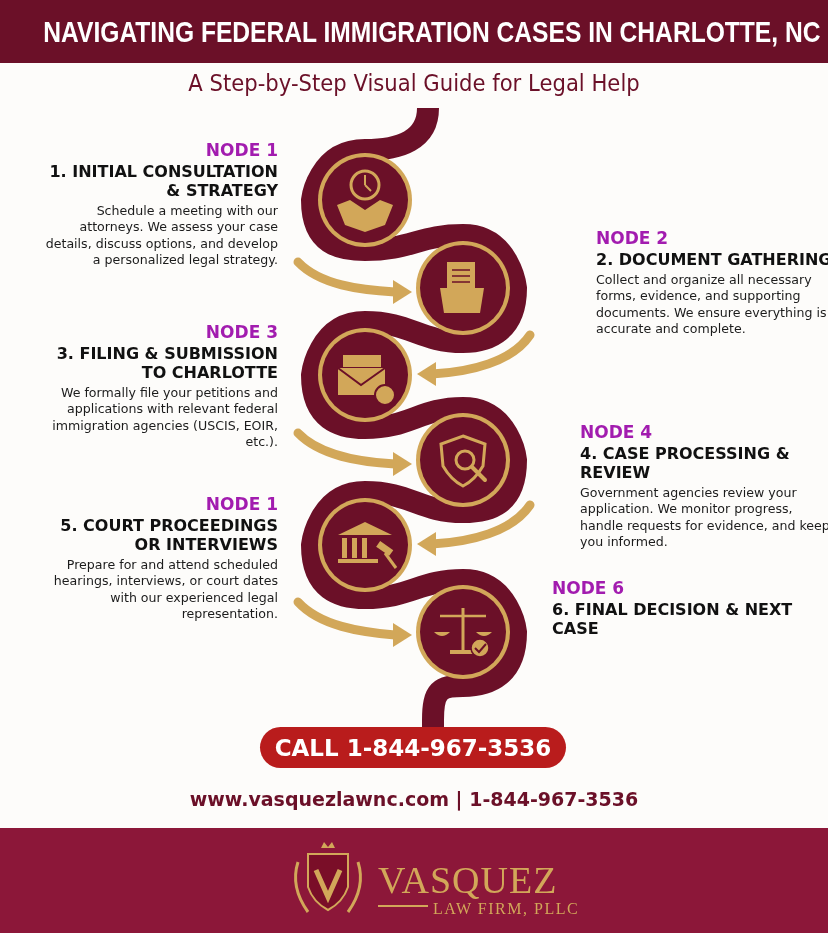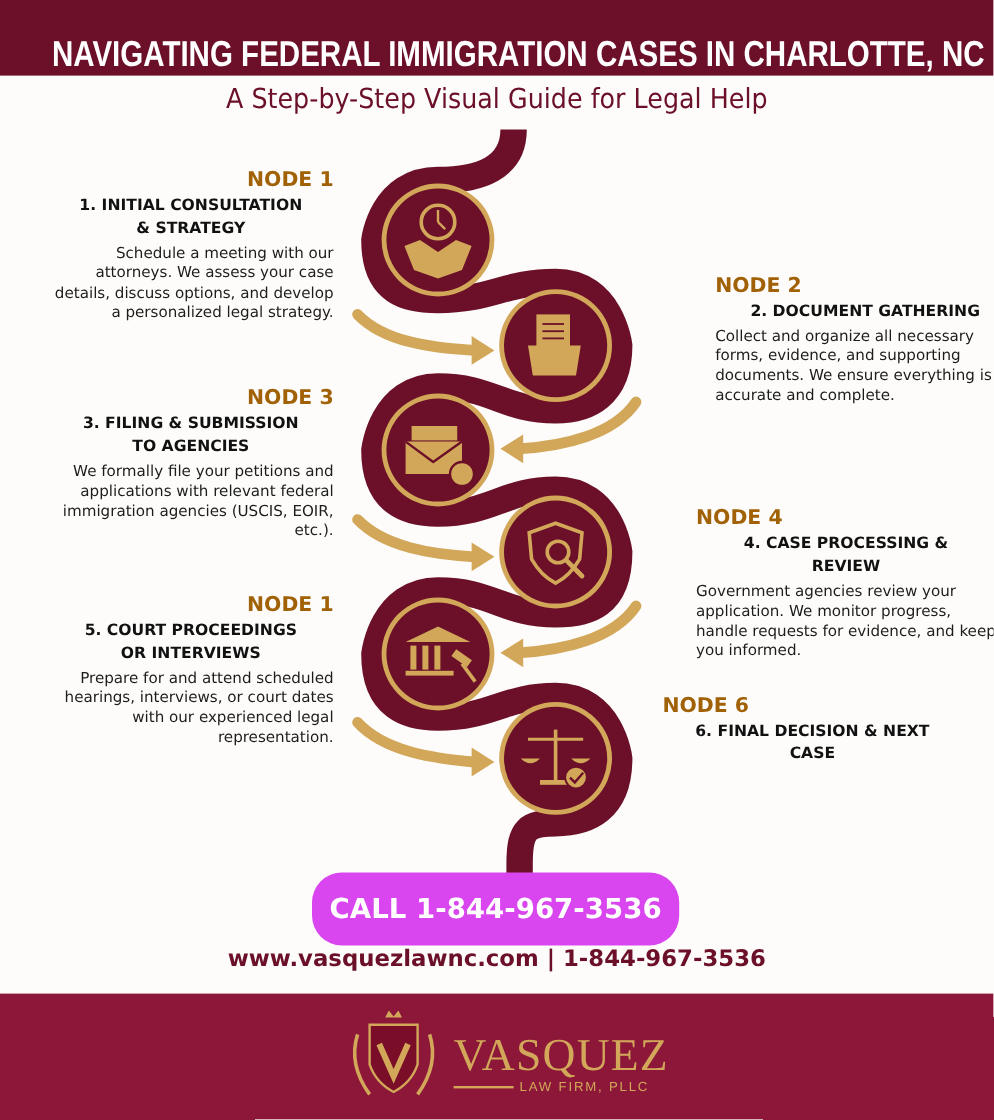--- a/index.html
+++ b/index.html
@@ -1,57 +1,57 @@
 <!DOCTYPE html>
 <html><head>
 <meta charset="utf-8">
 <style>
   * { box-sizing: border-box; margin: 0; padding: 0; }
   html, body { width: 828px; height: 933px; background: #fdfcfa; overflow: hidden; }
   body { position: relative; font-family: "Liberation Sans", sans-serif; }
   .top-banner {
     position: absolute; left: 0; top: 0; width: 828px; height: 63px;
-    background: #6b1028; display: flex; align-items: flex-end; justify-content: center; padding-left: 36px;
+    background: #6b1028; display: flex; align-items: center; justify-content: center; padding-left: 36px;
   }
   .top-banner h1 {
     color: #ffffff; font-family: "Liberation Sans", sans-serif; font-weight: 700;
     font-size: 30px; letter-spacing: 0px; transform: scaleX(0.82); white-space: nowrap;
   }
   .subtitle {
     position: absolute; left: 0; top: 70px; width: 828px; text-align: center;
     color: #6b1028; font-size: 23px; font-family: "DejaVu Sans", sans-serif;
     transform: scaleX(0.92);
   }
   svg.path-art { position: absolute; left: 0; top: 0; }
   .node { position: absolute; font-family: "DejaVu Sans", sans-serif; color: #1a1a1a; }
   .node.left { text-align: right; }
   .node.right { text-align: left; }
-  .node .label { color: #a16207; font-weight: 700; font-size: 17px; line-height: 20px; }
-  .node .title { font-weight: 700; font-size: 13px; line-height: 19px; color: #111; margin-top: 2px; text-align: center; }
+  .node .label { color: #a21caf; font-weight: 700; font-size: 17px; line-height: 20px; }
+  .node .title { font-weight: 700; font-size: 16px; line-height: 19px; color: #111; margin-top: 2px; }
   .node .desc { font-size: 12.6px; line-height: 16.4px; margin-top: 3px; color: #1c1c1c; }
   .call-pill {
-    position: absolute; left: 260px; top: 727px; width: 306px; height: 61px;
-    background: #d946ef; border-radius: 25px; display: flex; align-items: center; justify-content: center;
+    position: absolute; left: 260px; top: 727px; width: 306px; height: 41px;
+    background: #b91c1c; border-radius: 25px; display: flex; align-items: center; justify-content: center;
     color: #fff; font-family: "DejaVu Sans", sans-serif; font-weight: 700; font-size: 23px; cursor: pointer;
   }
   .contact-line {
     position: absolute; left: 0; top: 788px; width: 828px; text-align: center;
     color: #6b1028; font-family: "DejaVu Sans", sans-serif; font-size: 19px; font-weight: 700;
   }
   .footer {
     position: absolute; left: 0; top: 828px; width: 828px; height: 105px; background: #8c1739;
   }
   .logo { position: absolute; left: 288px; top: 842px; width: 260px; height: 78px; }
   .logo-name {
     position: absolute; left: 378px; top: 858px; color: #d2a759;
     font-family: "Liberation Serif", serif; font-size: 38px; letter-spacing: 1px;
   }
   .logo-sub {
     position: absolute; left: 433px; top: 900px; color: #d2a759;
-    font-family: Liberation Sans, sans-serif; font-size: 11px; letter-spacing: 1.5px;
+    font-family: Liberation Serif, serif; font-size: 16px; letter-spacing: 1.5px;
   }
   .logo-rule { position: absolute; left: 378px; top: 905px; width: 50px; height: 1.5px; background: #d2a759; }
 </style>
 </head>
 <body>
 
 <div class="top-banner">
   <h1>NAVIGATING FEDERAL IMMIGRATION CASES IN CHARLOTTE, NC</h1>
 </div>
 <div class="subtitle">A Step-by-Step Visual Guide for Legal Help</div>
@@ -187,21 +187,21 @@
   <div class="title">
     <div>2. DOCUMENT GATHERING</div>
   </div>
   <div class="desc">Collect and organize all necessary forms, evidence, and supporting documents. We ensure everything is accurate and complete.</div>
 </div>
 
 <div class="node left" style="left:40px; top:322px; width:238px;">
   <div class="label">NODE 3</div>
   <div class="title">
     <div>3. FILING &amp; SUBMISSION</div>
-    <div>TO AGENCIES</div>
+    <div>TO CHARLOTTE</div>
   </div>
   <div class="desc">We formally file your petitions and applications with relevant federal immigration agencies (USCIS, EOIR, etc.).</div>
 </div>
 
 <div class="node right" style="left:552px; top:422px; width:250px;margin-left:28px;">
   <div class="label">NODE 4</div>
   <div class="title">
     <div>4. CASE PROCESSING &amp;</div>
     <div>REVIEW</div>
   </div>

